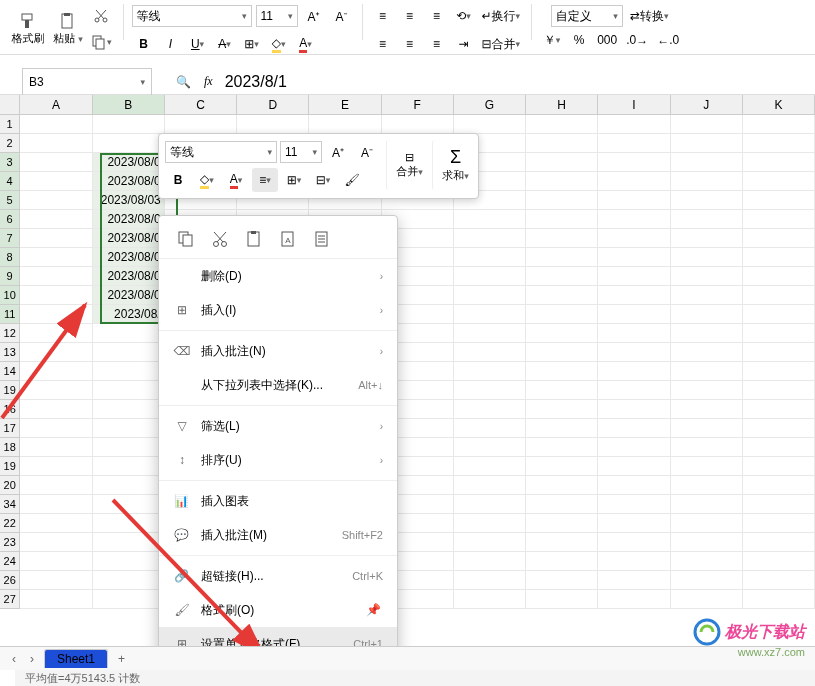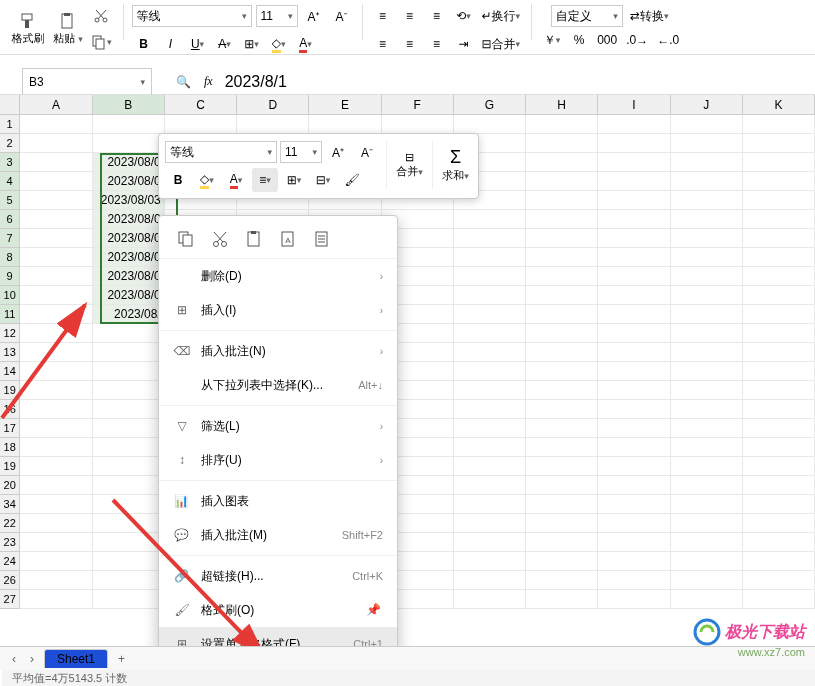--- a/index.html
+++ b/index.html
@@ -44,21 +44,21 @@
 .ctx-icon { width: 18px; display: flex; justify-content: center; color: #666; }
 .ctx-label { flex: 1; font-size: 12px; }
 .ctx-shortcut { font-size: 11px; color: #888; }
 .ctx-arrow { font-size: 10px; color: #888; }
 .ctx-sep { height: 1px; background: #eee; margin: 3px 0; }
 .arrow-red { position: absolute; }
 .tabs { position: absolute; bottom: 16px; left: 0; right: 0; height: 24px; border-top: 1px solid #ccc; display: flex; align-items: center; padding: 0 8px; gap: 6px; background: #f8f8f8; }
 .tab-nav { cursor: pointer; padding: 0 4px; color: #666; }
 .tab { padding: 2px 12px; background: #fff; border: 1px solid #ccc; border-bottom: none; font-size: 12px; border-radius: 3px 3px 0 0; }
 .tab.active { background: #1d4ed8; font-weight: 500; }
-.status { position: absolute; bottom: 0; left: 2px; right: 0; height: 16px; background: #f4f4f4; font-size: 11px; padding: 0 10px; display: flex; align-items: center; color: #666; }
+.status { position: absolute; bottom: 0; left: 15px; right: 0; height: 16px; background: #f4f4f4; font-size: 11px; padding: 0 10px; display: flex; align-items: center; color: #666; }
 .watermark { position: absolute; right: 10px; bottom: 28px; text-align: right; }
 .wm-title { font-size: 16px; color: #ec4899; font-weight: bold; font-style: italic; }
 .wm-url { font-size: 11px; color: #7aa861; }
 svg { display: block; }
 </style>
 </head>
 <body>
 
 <div class="ribbon">
   <div class="ribbon-row" style="height:50px;align-items:flex-start;">

